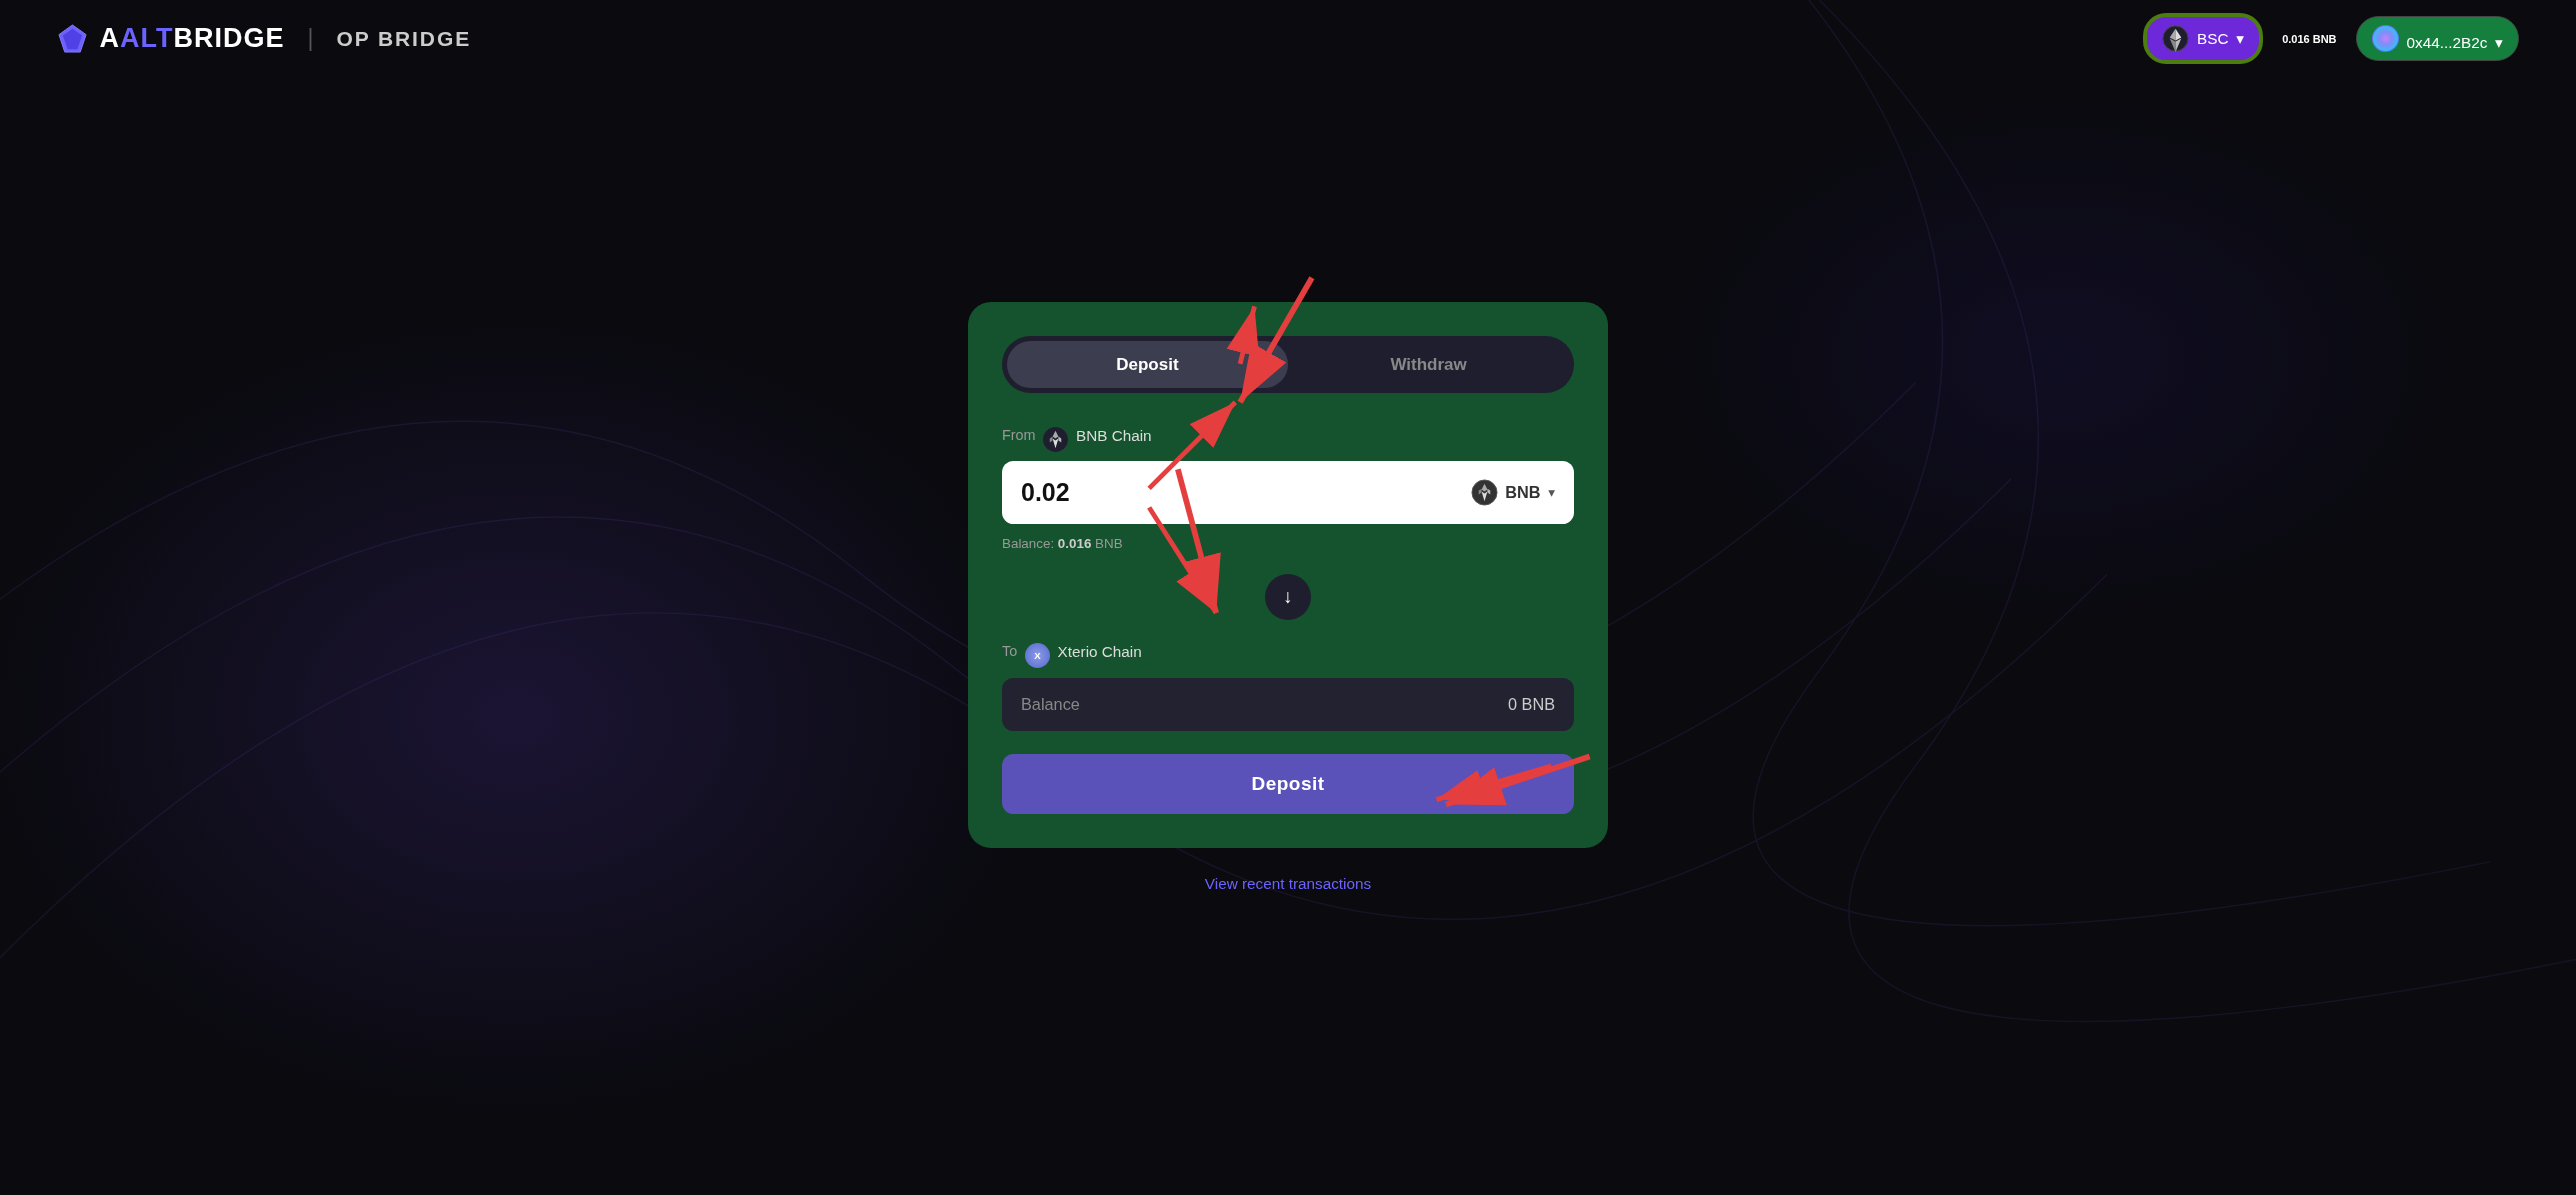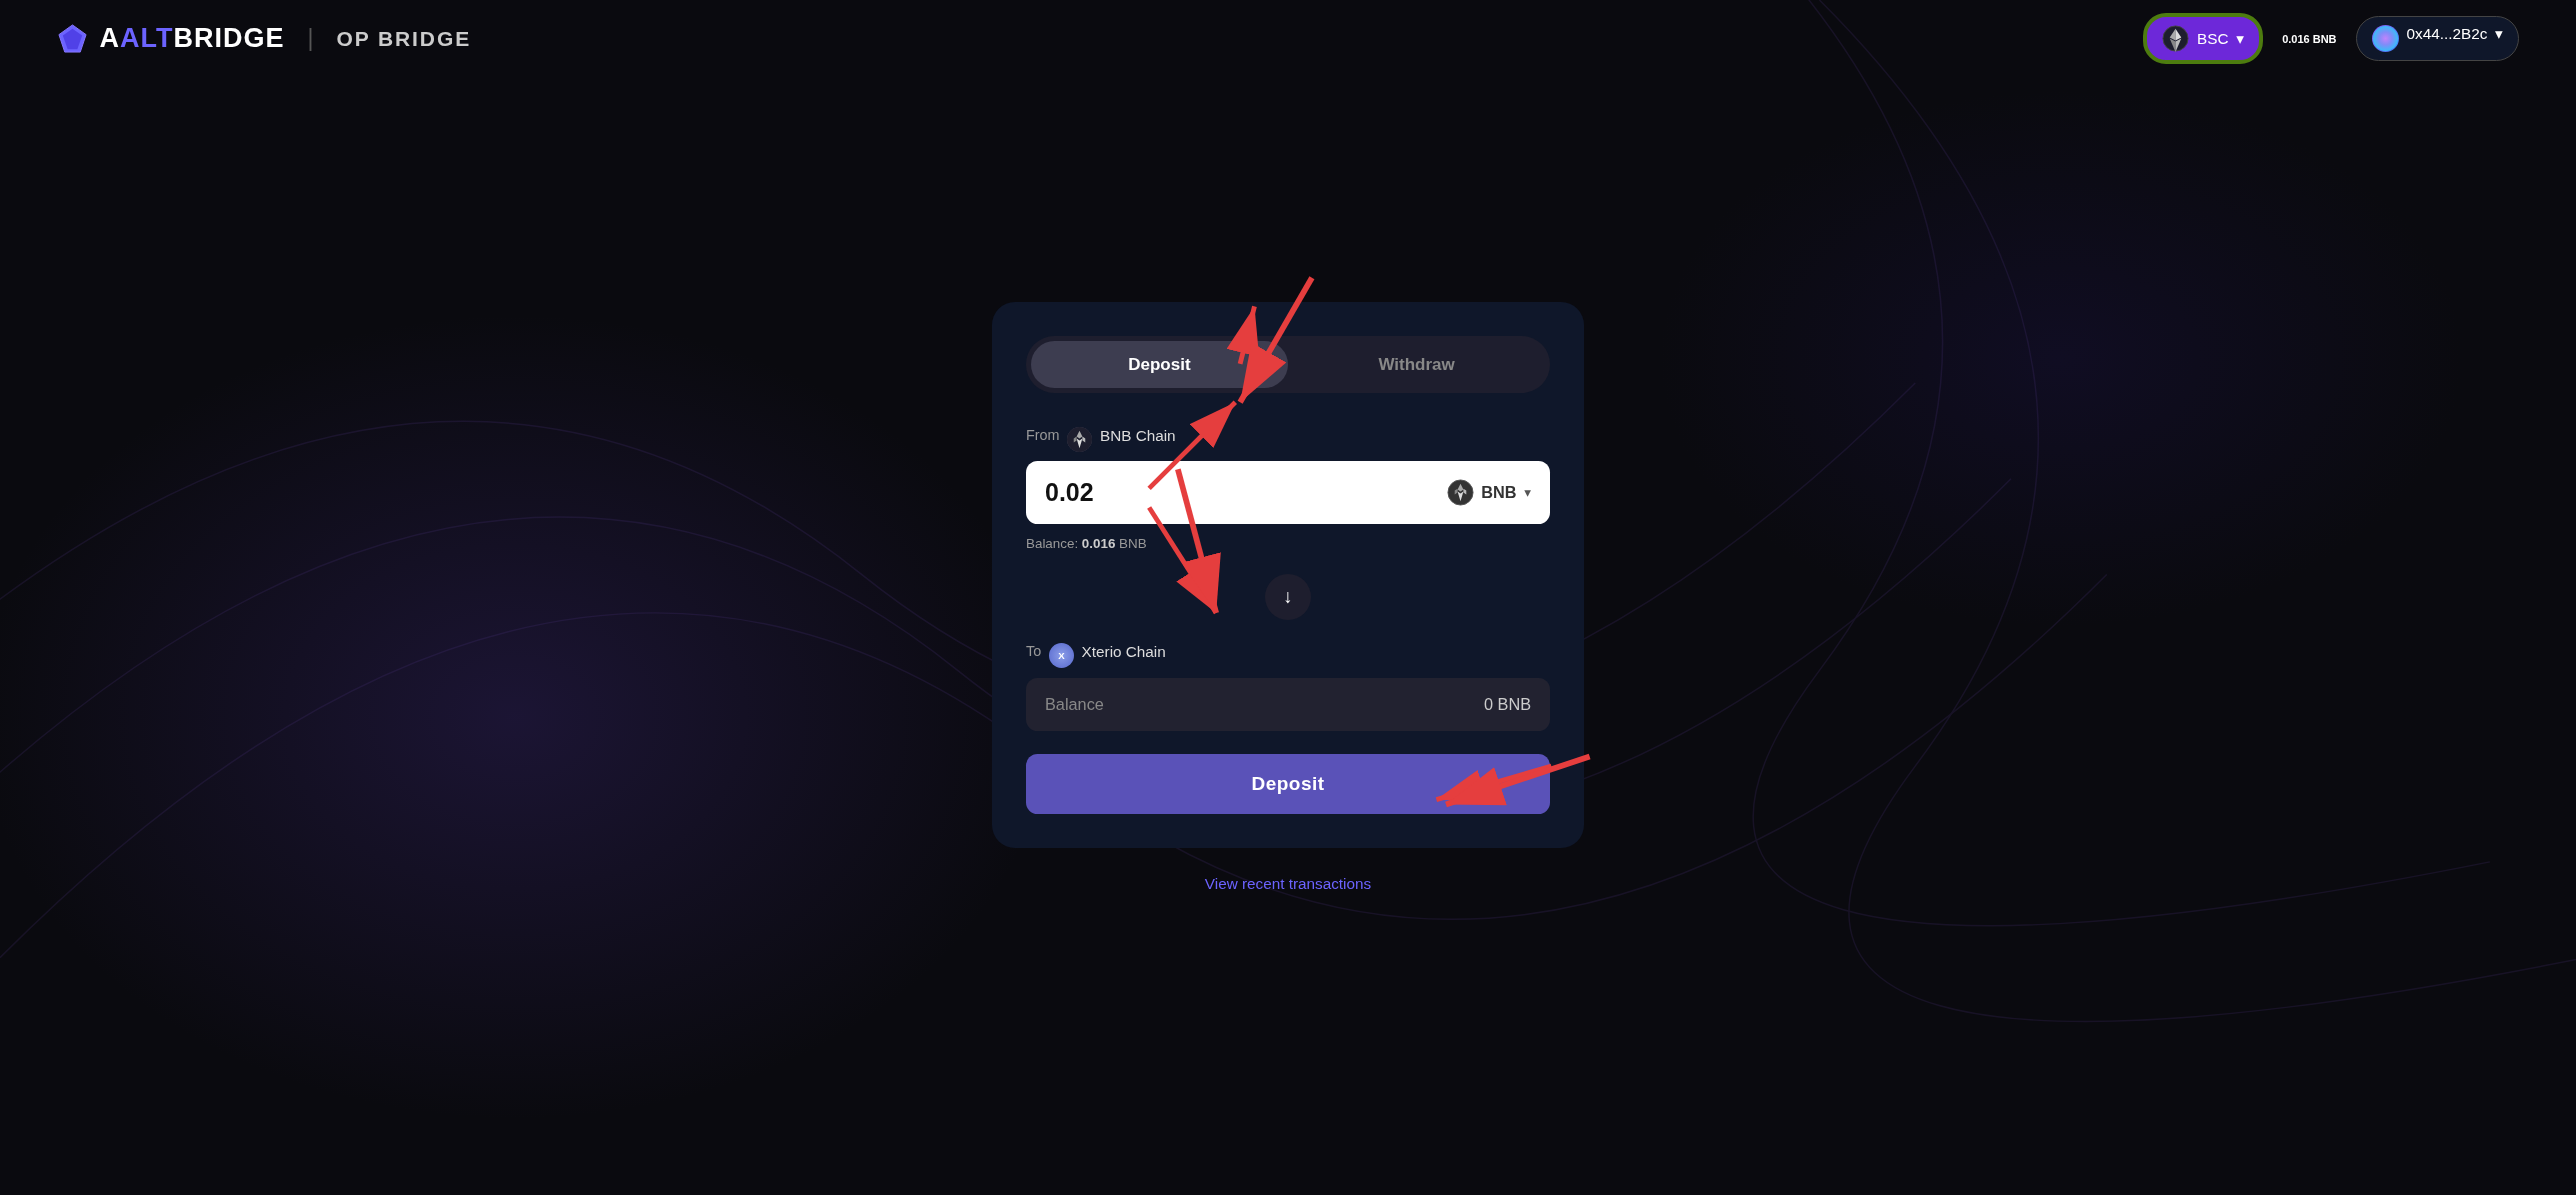--- a/index.html
+++ b/index.html
@@ -106,23 +106,23 @@
     }
 
     .balance-display {
       color: #ffffff;
       font-size: 11px;
       font-weight: 700;
     }
 
     .wallet-btn {
       display: flex;
-      align-items: flex-start;
+      align-items: flex-end;
       gap: 7.7px;
-      background: #0f172a;
+      background: #15803d;
       border: 1px solid #444;
       border-radius: 23px;
       padding: 7.7px 15.3px;
       cursor: pointer;
       color: #fff;
       font-size: 15.3px;
     }
 
     .avatar-circle {
       width: 27px;
@@ -141,23 +141,23 @@
       inset: 0;
       display: flex;
       flex-direction: column;
       align-items: center;
       justify-content: center;
       z-index: 5;
     }
 
     
     .card {
-      background: #0f172a;
+      background: #14532d;
       border-radius: 23px;
-      width: 592px;
+      width: 640px;
       padding: 34px;
       position: relative;
     }
 
     
     .tabs {
       display: flex;
       background: #1e1e2e;
       border-radius: 48px;
       padding: 4.8px;

